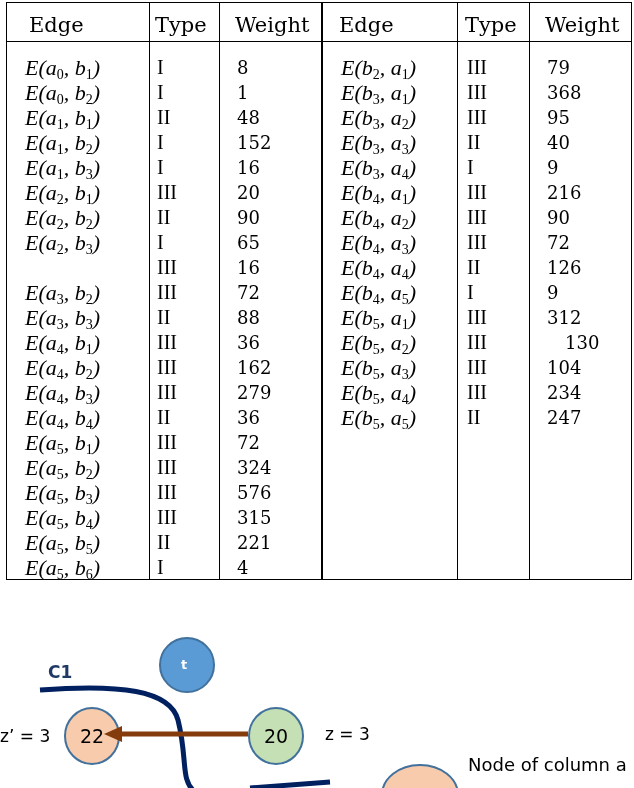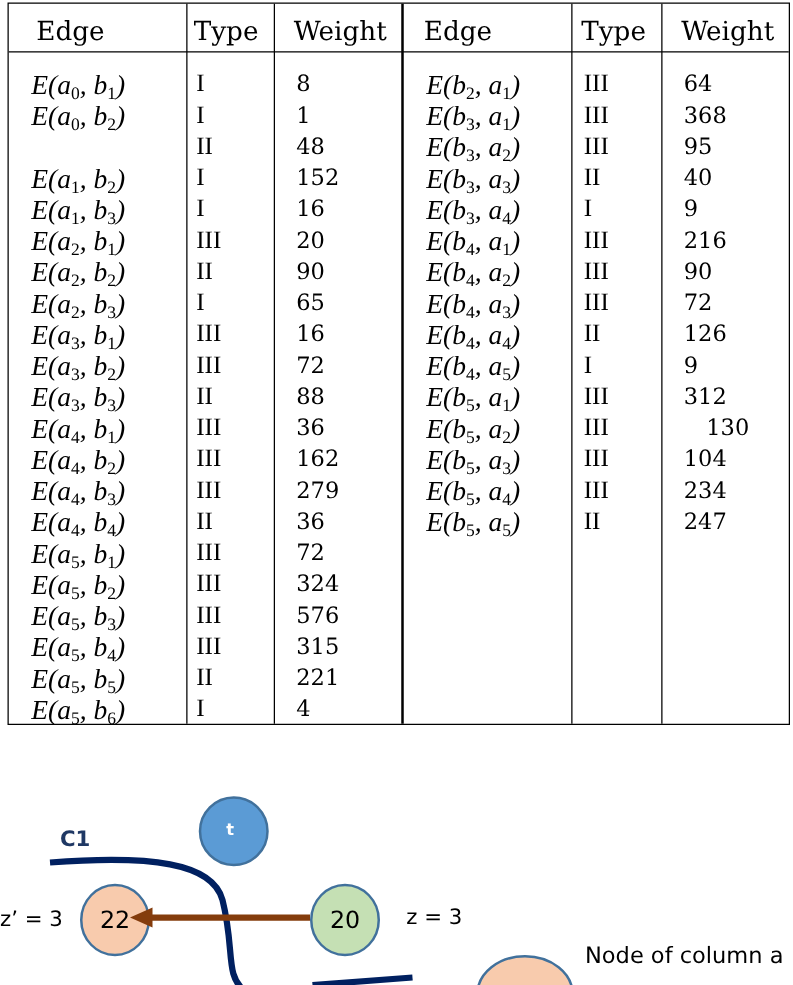--- a/index.html
+++ b/index.html
@@ -41,20 +41,21 @@
         <span class="edge" style="position:absolute;left:4px">E(<span>a</span><sub>0</sub>, <span>b</span><sub>1</sub>)</span>
         <span class="roman" style="position:absolute;left:136px">I</span>
         <span class="num" style="position:absolute;left:216px">8</span>
       </div>
       <div class="row" style="position: relative;">
         <span class="edge" style="position:absolute;left:4px">E(<span>a</span><sub>0</sub>, <span>b</span><sub>2</sub>)</span>
         <span class="roman" style="position:absolute;left:136px">I</span>
         <span class="num" style="position:absolute;left:216px">1</span>
       </div>
       <div class="row" style="position: relative;">
+        <span class="edge" style="position:absolute;left:4px">E(<span>a</span><sub>1</sub>, <span>b</span><sub>1</sub>)</span>
         <span class="roman" style="position:absolute;left:136px">II</span>
         <span class="num" style="position:absolute;left:216px">48</span>
       </div>
       <div class="row" style="position: relative;">
         <span class="edge" style="position:absolute;left:4px">E(<span>a</span><sub>1</sub>, <span>b</span><sub>2</sub>)</span>
         <span class="roman" style="position:absolute;left:136px">I</span>
         <span class="num" style="position:absolute;left:216px">152</span>
       </div>
       <div class="row" style="position: relative;">
         <span class="edge" style="position:absolute;left:4px">E(<span>a</span><sub>1</sub>, <span>b</span><sub>3</sub>)</span>
@@ -70,21 +71,20 @@
         <span class="edge" style="position:absolute;left:4px">E(<span>a</span><sub>2</sub>, <span>b</span><sub>2</sub>)</span>
         <span class="roman" style="position:absolute;left:136px">II</span>
         <span class="num" style="position:absolute;left:216px">90</span>
       </div>
       <div class="row" style="position: relative;">
         <span class="edge" style="position:absolute;left:4px">E(<span>a</span><sub>2</sub>, <span>b</span><sub>3</sub>)</span>
         <span class="roman" style="position:absolute;left:136px">I</span>
         <span class="num" style="position:absolute;left:216px">65</span>
       </div>
       <div class="row" style="position: relative;">
-        <span class="edge" style="position:absolute;left:4px">E(<span>a</span><sub>3</sub>, <span>b</span><sub>1</sub>)</span>
         <span class="roman" style="position:absolute;left:136px">III</span>
         <span class="num" style="position:absolute;left:216px">16</span>
       </div>
       <div class="row" style="position: relative;">
         <span class="edge" style="position:absolute;left:4px">E(<span>a</span><sub>3</sub>, <span>b</span><sub>2</sub>)</span>
         <span class="roman" style="position:absolute;left:136px">III</span>
         <span class="num" style="position:absolute;left:216px">72</span>
       </div>
       <div class="row" style="position: relative;">
         <span class="edge" style="position:absolute;left:4px">E(<span>a</span><sub>3</sub>, <span>b</span><sub>3</sub>)</span>
@@ -139,21 +139,21 @@
       <div class="row" style="position: relative;">
         <span class="edge" style="position:absolute;left:4px">E(<span>a</span><sub>5</sub>, <span>b</span><sub>6</sub>)</span>
         <span class="roman" style="position:absolute;left:136px">I</span>
         <span class="num" style="position:absolute;left:216px">4</span>
       </div>
     </div>
   <div class="rows" id="right-rows" style="left:330px;width:290px">
       <div class="row" style="position: relative; text-decoration: underline;">
         <span class="edge" style="position:absolute;left:4px">E(<span>b</span><sub>2</sub>, <span>a</span><sub>1</sub>)</span>
         <span class="roman" style="position:absolute;left:130px">III</span>
-        <span class="num" style="position:absolute;left:210px">64</span>
+        <span class="num" style="position:absolute;left:210px">79</span>
       </div>
       <div class="row" style="position: relative;">
         <span class="edge" style="position:absolute;left:4px">E(<span>b</span><sub>3</sub>, <span>a</span><sub>1</sub>)</span>
         <span class="roman" style="position:absolute;left:130px">III</span>
         <span class="num" style="position:absolute;left:210px">368</span>
       </div>
       <div class="row" style="position: relative;">
         <span class="edge" style="position:absolute;left:4px">E(<span>b</span><sub>3</sub>, <span>a</span><sub>2</sub>)</span>
         <span class="roman" style="position:absolute;left:130px">III</span>
         <span class="num" style="position:absolute;left:210px">95</span>

